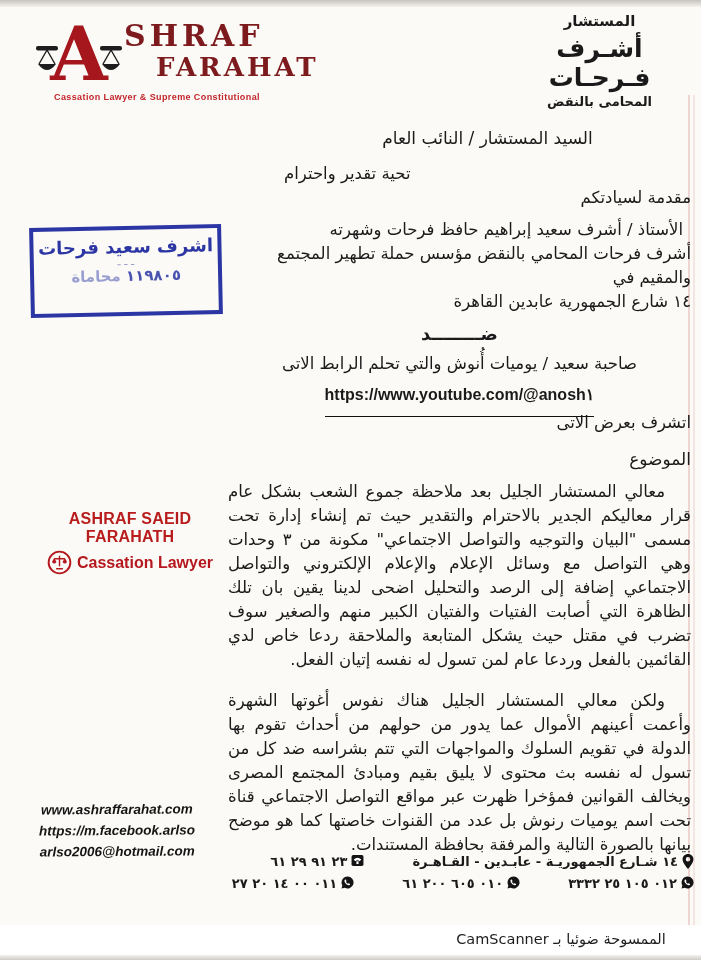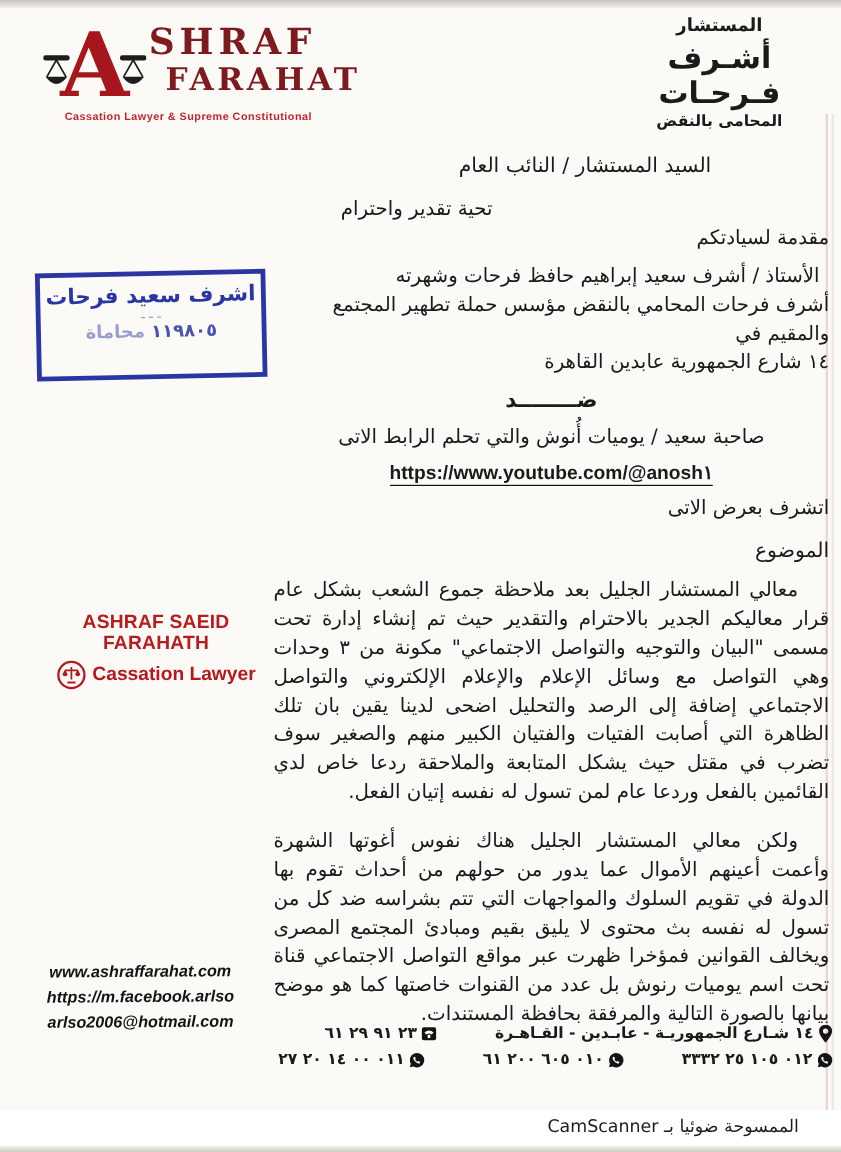--- a/index.html
+++ b/index.html
@@ -10,21 +10,21 @@
   .scan-bottom{position:absolute;left:0;bottom:0;width:100%;height:5px;background:linear-gradient(#f4f2ee,#cfccc7);}
   .cam-band{position:absolute;left:0;bottom:5px;width:100%;height:30px;background:#ffffff;}
   .edge-line{position:absolute;top:95px;height:840px;width:2px;}
   .edge-line.a{left:688px;background:rgba(205,130,125,.30);}
   .edge-line.b{left:693px;background:rgba(205,130,125,.16);}
   
   .logo{position:absolute;left:36px;top:12px;width:310px;}
   .logo-row{position:relative;height:78px;}
   .logo-monogram{position:absolute;left:0;top:2px;}
   .logo-name1{position:absolute;left:88px;top:6px;font-family:"DejaVu Serif",serif;font-size:30px;font-weight:bold;letter-spacing:4px;color:#7d1a1d;}
-  .logo-name2{position:absolute;left:102px;top:40px;font-family:"DejaVu Serif",serif;font-size:26px;font-weight:bold;letter-spacing:3px;color:#7d1a1d;}
+  .logo-name2{position:absolute;left:120px;top:40px;font-family:"DejaVu Serif",serif;font-size:26px;font-weight:bold;letter-spacing:3px;color:#7d1a1d;}
   .logo-tagline{position:relative;top:2px;left:18px;font-size:9px;font-weight:bold;color:#c2252b;font-family:"Liberation Sans",sans-serif;letter-spacing:.4px;}
   .name-ar{position:absolute;right:14px;top:12px;width:175px;text-align:center;direction:rtl;}
   .name-ar .l1{font-size:15px;font-weight:bold;}
   .name-ar .l2{font-size:25px;font-weight:bold;margin:4px 0 2px;}
   .name-ar .l3{font-size:13px;font-weight:bold;}
   
   .stamp{position:absolute;left:30px;top:226px;width:184px;height:76px;border:4px solid #2b36a4;transform:rotate(-1.2deg);color:#2b36a4;direction:rtl;text-align:center;padding-top:6px;}
   .stamp .s1{font-size:18px;font-weight:bold;}
   .stamp .s2{font-size:11px;opacity:.45;letter-spacing:4px;line-height:10px;}
   .stamp .s3{font-size:15px;font-weight:bold;opacity:.85;}
@@ -40,30 +40,30 @@
   
   .letter{position:absolute;left:228px;top:126px;width:463px;direction:rtl;font-size:16.5px;line-height:24px;}
   .recipient{text-align:center;position:relative;left:28px;font-size:17px;}
   .greeting{text-align:left;margin-top:12px;padding-left:56px;}
   .submitted{text-align:right;}
   .sender{margin-top:8px;text-align:right;}
   .sender .ind{text-indent:8px;}
   .versus{text-align:center;margin-top:8px;font-size:18px;font-weight:bold;letter-spacing:1px;}
   .respondent{text-align:center;margin-top:6px;}
   .yt-link{text-align:center;margin-top:7px;direction:ltr;font-family:"Liberation Sans",sans-serif;font-size:16px;font-weight:bold;}
-  .yt-link span{border-bottom:1.5px solid #111;padding-bottom:1px;}
+  .yt-link span{border-bottom:1.5px solid #111;padding-bottom:13px;}
   .intro{text-align:right;margin-top:4px;}
   .subject{text-align:right;margin-top:12px;font-size:17px;}
   .para{margin-top:9px;text-align:justify;text-indent:26px;}
   .num{direction:ltr;unicode-bidi:embed;}
   
   .footer{position:absolute;left:228px;top:854px;width:466px;direction:rtl;font-weight:bold;font-size:13px;}
   .f-row{display:flex;justify-content:space-between;align-items:center;}
   .f-row + .f-row{margin-top:7px;}
-  .f-item{display:flex;align-items:center;gap:4px;white-space:nowrap;margin-left:48px;}
+  .f-item{display:flex;align-items:flex-start;gap:4px;white-space:nowrap;margin-left:48px;}
   .f-item svg{flex:0 0 auto;}
   
   .camscanner{position:absolute;right:10px;top:931px;width:260px;direction:rtl;text-align:center;font-size:14.5px;color:#1c1c1c;}
 </style>
 </head>
 <body>
 
 <div class="page">
 
   <div class="scan-top"></div>

